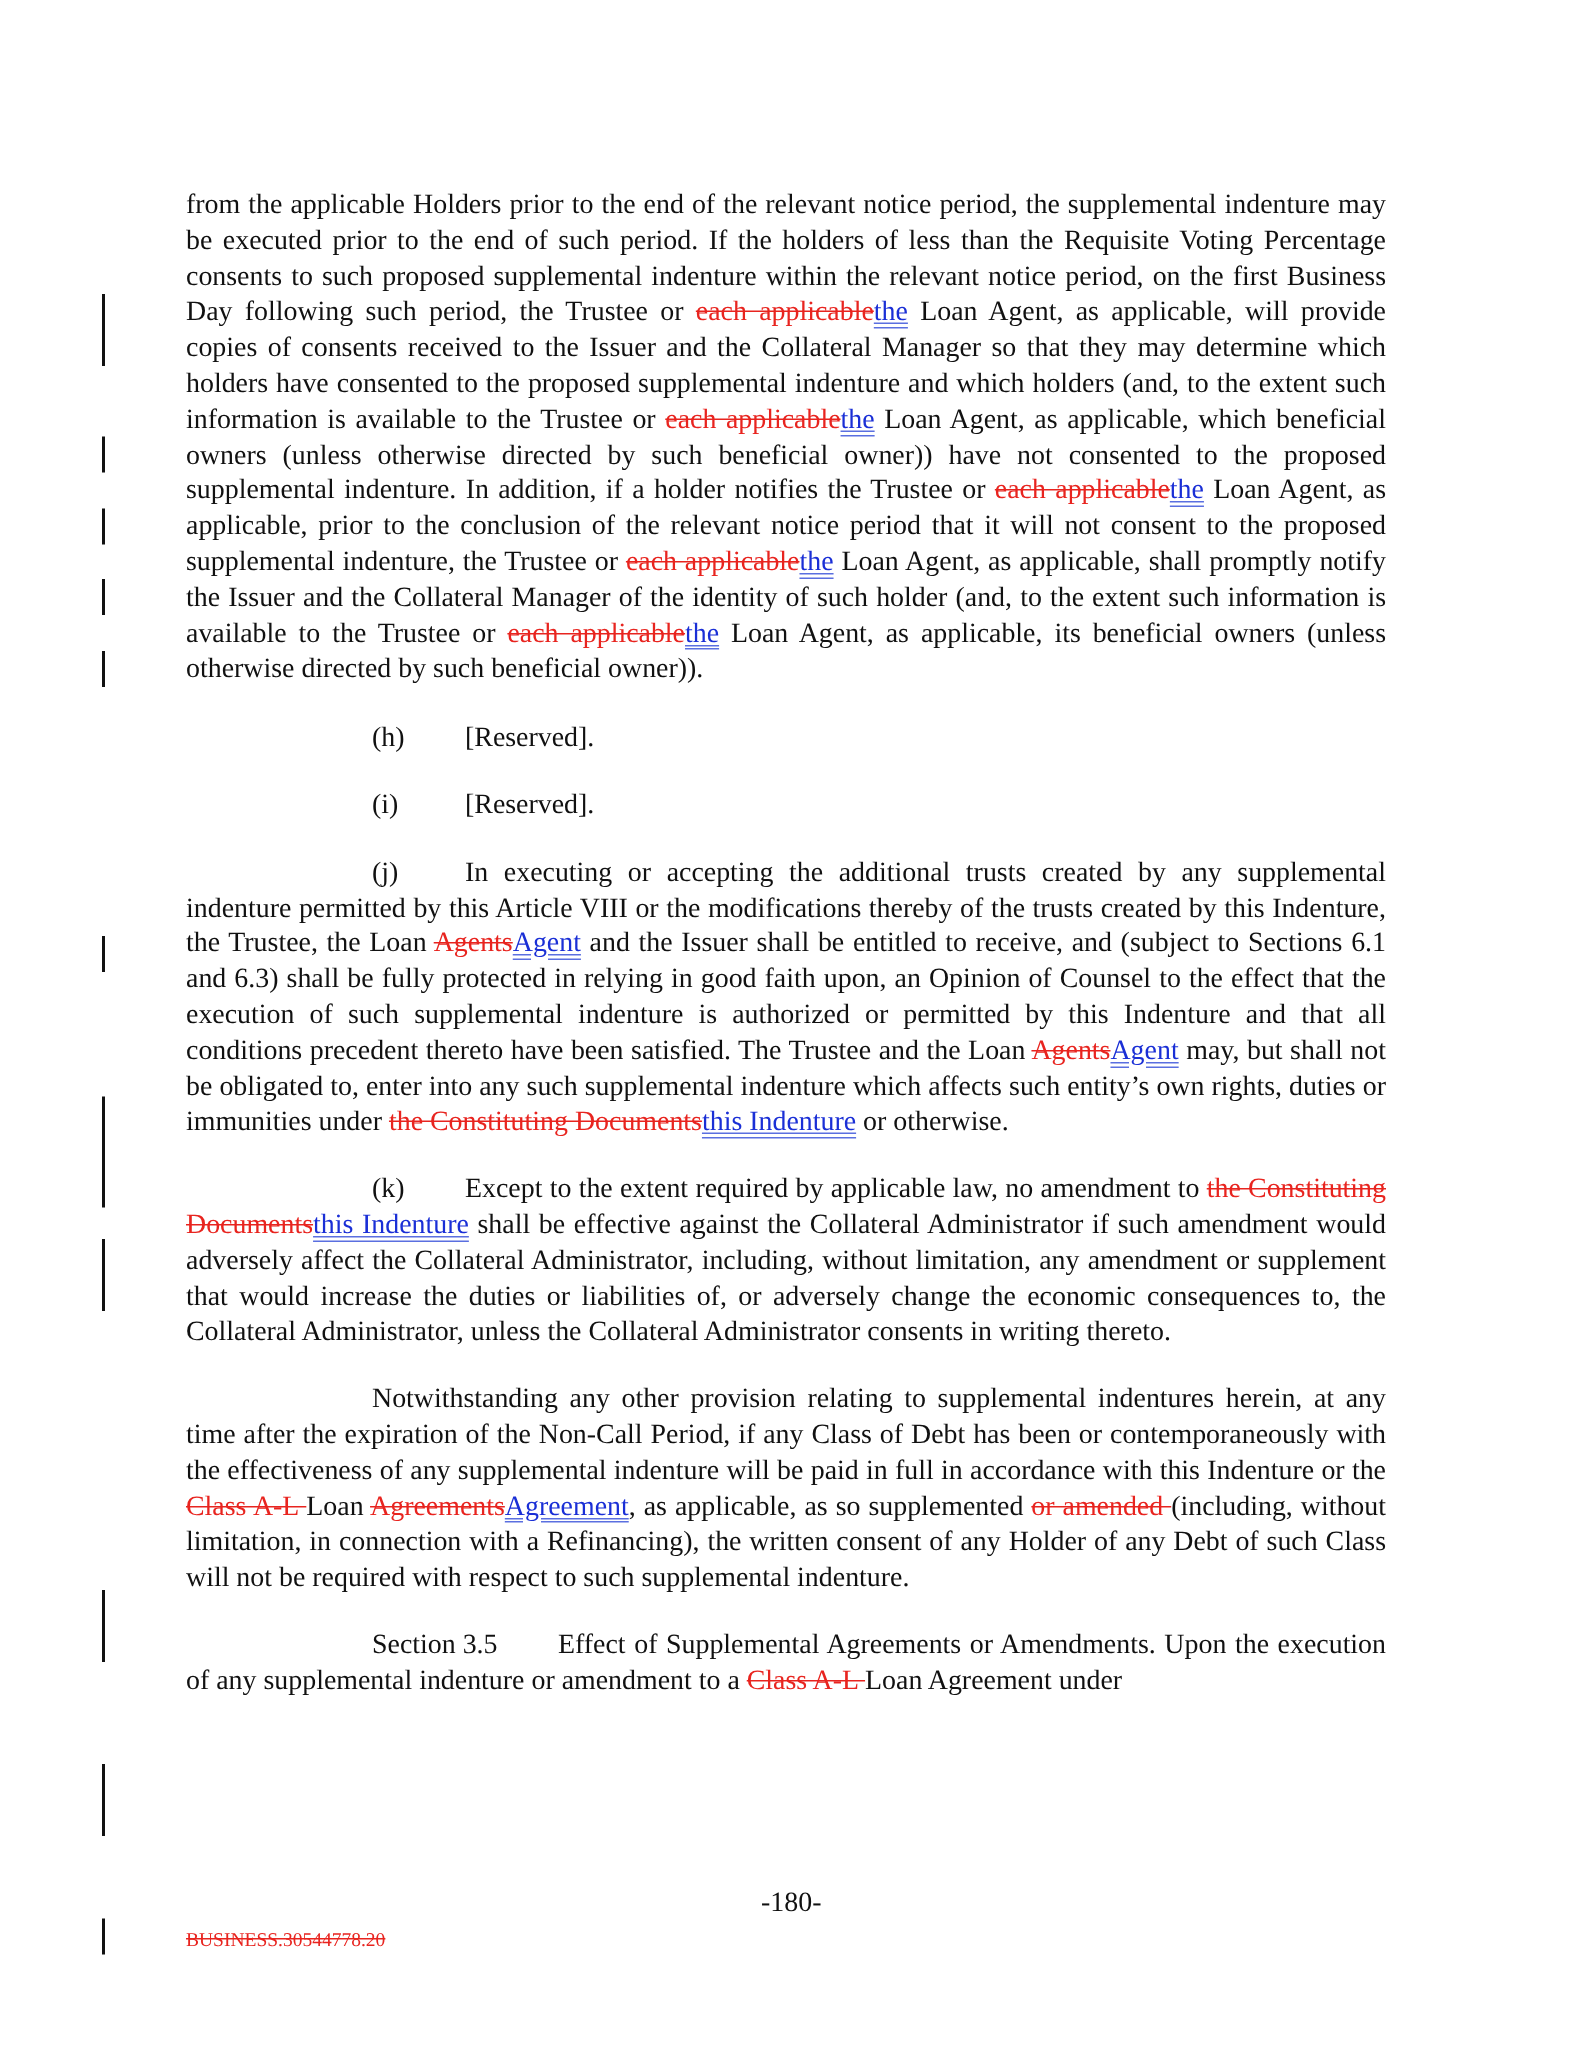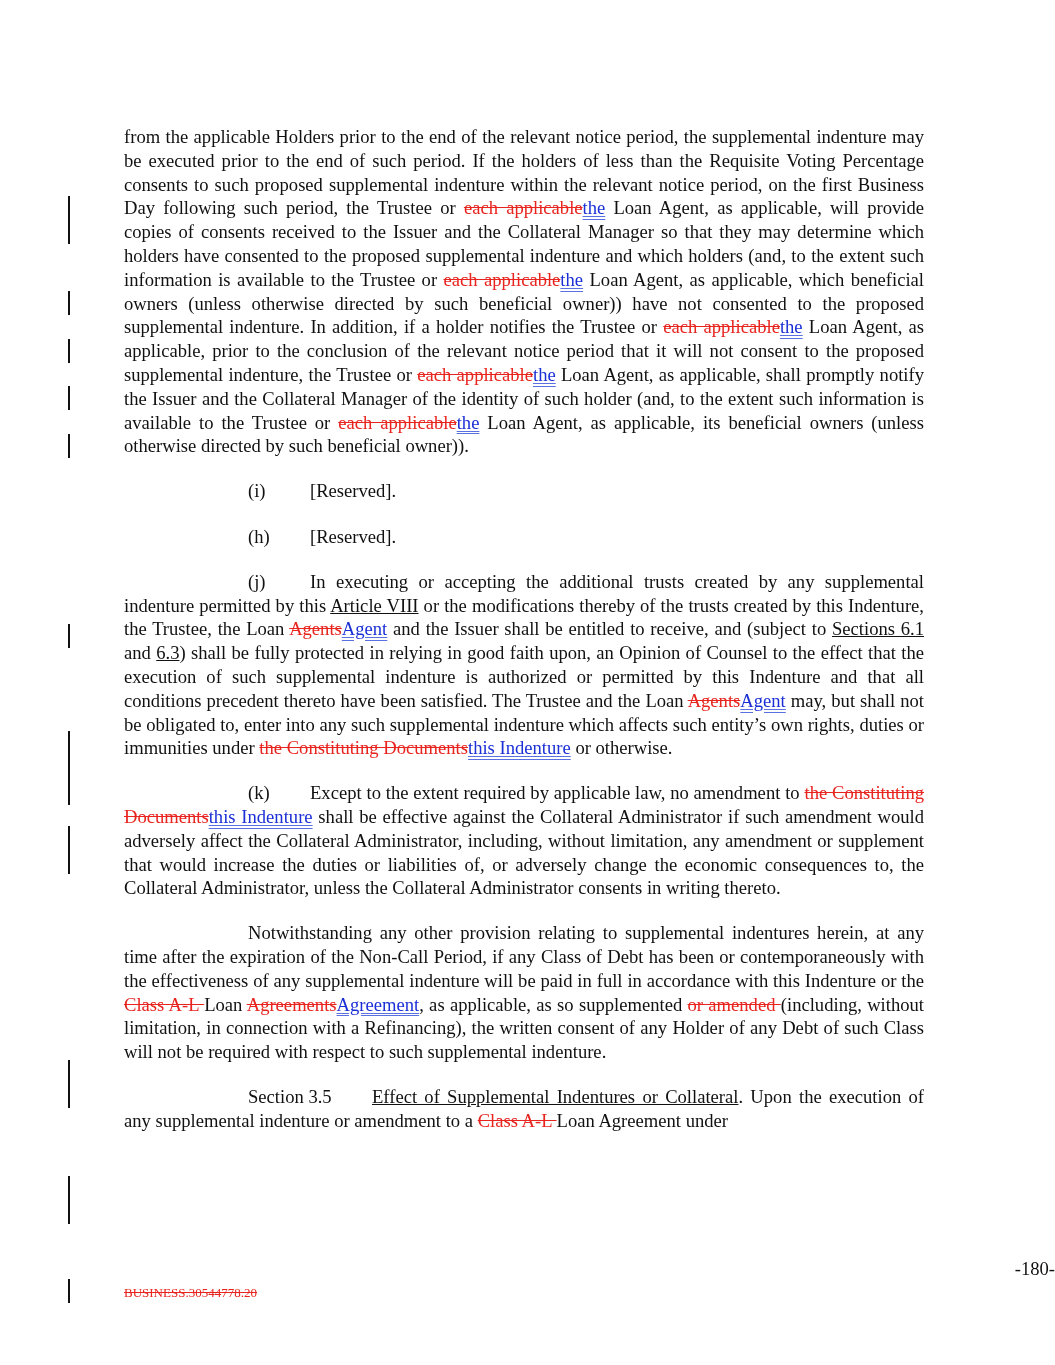--- a/index.html
+++ b/index.html
@@ -8,24 +8,24 @@
     .text {
       position: absolute; left: 124px; width: 800px;
       font-family: "Liberation Serif", "DejaVu Serif", serif;
       font-size: 18.6px; line-height: 23.8px; color: #111;
       text-align: justify;
     }
     .p { margin: 0; }
     .indent { text-indent: 124px; }
     .del { color: #e8241f; text-decoration: line-through; text-decoration-color: #e8241f; }
     .ins { color: #1a2fd6; text-decoration: underline double; text-decoration-color: #5a6fe0; text-underline-offset: 2px; }
-    .ul { text-decoration: underline; }
+    .ul { }
     .label { display: inline-block; width: 62px; text-indent: 0; }
     .change-bar { position: absolute; left: 68px; width: 2px; background: #111; }
-    .footer-page { position: absolute; left: 0; width: 1055px; top: 1258px; text-align: right;
+    .footer-page { position: absolute; left: 0; width: 1055px; top: 1258px; text-align: center;
       font-family: "Liberation Serif", "DejaVu Serif", serif; font-size: 18.6px; color: #111; }
     .docid { position: absolute; left: 124px; top: 1285px; font-family: "Liberation Serif", "DejaVu Serif", serif;
       font-size: 13px; color: #e8241f; text-decoration: line-through; }
   </style>
 </head>
 <body>
 
 <div class="page">
 
   <div class="change-bar" style="top:196px;height:48px;"></div>
@@ -36,28 +36,28 @@
   <div class="change-bar" style="top:624px;height:24px;"></div>
   <div class="change-bar" style="top:731px;height:74px;"></div>
   <div class="change-bar" style="top:826px;height:48px;"></div>
   <div class="change-bar" style="top:1060px;height:48px;"></div>
   <div class="change-bar" style="top:1176px;height:48px;"></div>
   <div class="change-bar" style="top:1279px;height:24px;"></div>
 
   <div class="text" style="top:125px;">
     <p class="p"><span>from the applicable Holders prior to the end of the relevant notice period, the supplemental indenture may be executed prior to the end of such period.  If the holders of less than the Requisite Voting Percentage consents to such proposed supplemental indenture within the relevant notice period, on the first Business Day following such period, the Trustee or </span><span class="del">each applicable</span><span class="ins">the</span><span> Loan Agent, as applicable, will provide copies of consents received to the Issuer and the Collateral Manager so that they may determine which holders have consented to the proposed supplemental indenture and which holders (and, to the extent such information is available to the Trustee or </span><span class="del">each applicable</span><span class="ins">the</span><span> Loan Agent, as applicable, which beneficial owners (unless otherwise directed by such beneficial owner)) have not consented to the proposed supplemental indenture.  In addition, if a holder notifies the Trustee or </span><span class="del">each applicable</span><span class="ins">the</span><span> Loan Agent, as applicable, prior to the conclusion of the relevant notice period that it will not consent to the proposed supplemental indenture, the Trustee or </span><span class="del">each applicable</span><span class="ins">the</span><span> Loan Agent, as applicable, shall promptly notify the Issuer and the Collateral Manager of the identity of such holder (and, to the extent such information is available to the Trustee or </span><span class="del">each applicable</span><span class="ins">the</span><span> Loan Agent, as applicable, its beneficial owners (unless otherwise directed by such beneficial owner)).</span></p>
 
+    <p class="p indent" style="margin-top:22px;"><span class="label">(h)</span><span>[Reserved].</span></p>
+
     <p class="p indent" style="margin-top:21px;"><span class="label">(i)</span><span>[Reserved].</span></p>
-
-    <p class="p indent" style="margin-top:22px;"><span class="label">(h)</span><span>[Reserved].</span></p>
 
     <p class="p indent" style="margin-top:21px;"><span class="label">(j)</span><span><span>In executing or accepting the additional trusts created by any supplemental indenture permitted by this </span><span class="ul">Article VIII</span><span> or the modifications thereby of the trusts created by this Indenture, the Trustee, the Loan </span><span class="del">Agents</span><span class="ins">Agent</span><span> and the Issuer shall be entitled to receive, and (subject to </span><span class="ul">Sections 6.1</span><span> and </span><span class="ul">6.3</span><span>) shall be fully protected in relying in good faith upon, an Opinion of Counsel to the effect that the execution of such supplemental indenture is authorized or permitted by this Indenture and that all conditions precedent thereto have been satisfied.  The Trustee and the Loan </span><span class="del">Agents</span><span class="ins">Agent</span><span> may, but shall not be obligated to, enter into any such supplemental indenture which affects such entity’s own rights, duties or immunities under </span><span class="del">the Constituting Documents</span><span class="ins">this Indenture</span><span> or otherwise.</span></span></p>
 
     <p class="p indent" style="margin-top:21px;"><span class="label">(k)</span><span><span>Except to the extent required by applicable law, no amendment to </span><span class="del">the Constituting Documents</span><span class="ins">this Indenture</span><span> shall be effective against the Collateral Administrator if such amendment would adversely affect the Collateral Administrator, including, without limitation, any amendment or supplement that would increase the duties or liabilities of, or adversely change the economic consequences to, the Collateral Administrator, unless the Collateral Administrator consents in writing thereto.</span></span></p>
 
     <p class="p indent" style="margin-top:21px;"><span>Notwithstanding any other provision relating to supplemental indentures herein, at any time after the expiration of the Non-Call Period, if any Class of Debt has been or contemporaneously with the effectiveness of any supplemental indenture will be paid in full in accordance with this Indenture or the </span><span class="del">Class A-L </span><span>Loan </span><span class="del">Agreements</span><span class="ins">Agreement</span><span>, as applicable, as so supplemented </span><span class="del">or amended </span><span>(including, without limitation, in connection with a Refinancing), the written consent of any Holder of any Debt of such Class will not be required with respect to such supplemental indenture.</span></p>
 
-    <p class="p indent" style="margin-top:21px;"><span class="label" style="width:124px;">Section 3.5</span><span><span class="ul">Effect of Supplemental Indentures or Collateral</span><span>.  Upon the execution of any supplemental indenture or amendment to a </span><span class="del">Class A-L </span><span>Loan Agreement under</span></span></p>
+    <p class="p indent" style="margin-top:21px;"><span class="label" style="width:124px;">Section 3.5</span><span><span class="ul">Effect of Supplemental Agreements or Amendments</span><span>.  Upon the execution of any supplemental indenture or amendment to a </span><span class="del">Class A-L </span><span>Loan Agreement under</span></span></p>
   </div>
 
   <div class="footer-page">-180-</div>
   <div class="docid">BUSINESS.30544778.20 </div>
 </div>
 
 </body></html>

